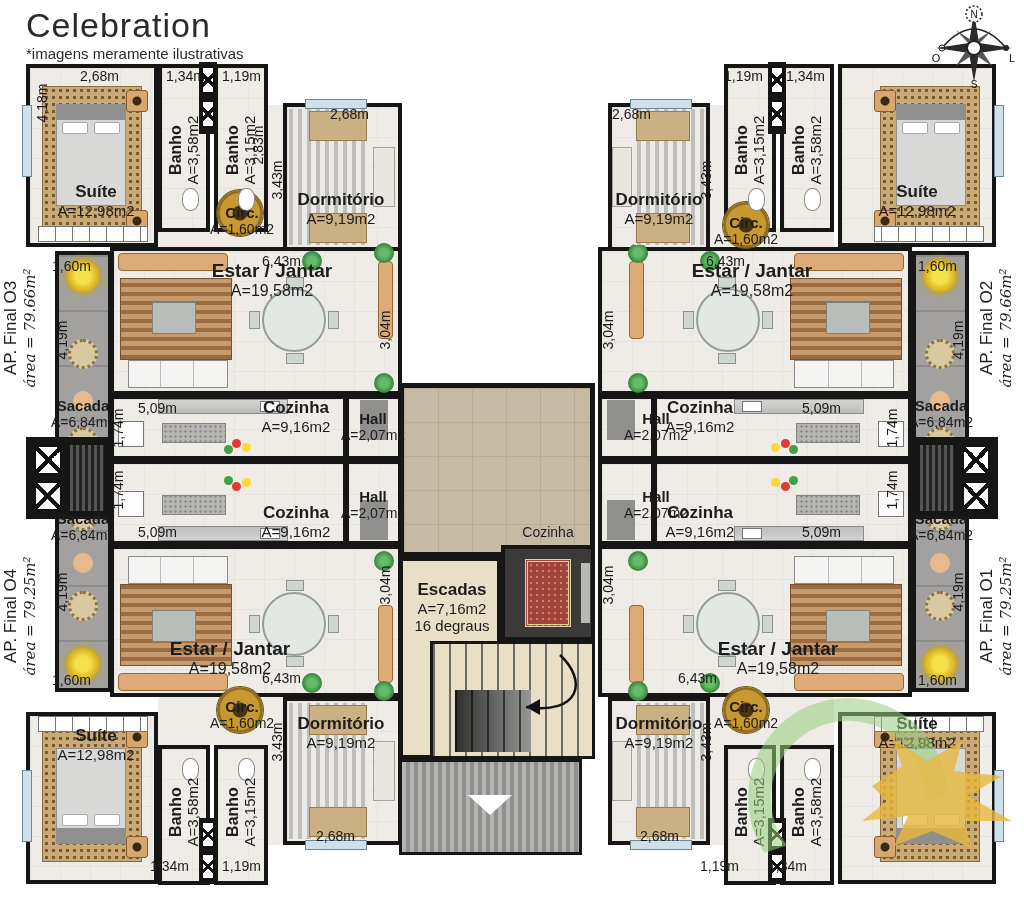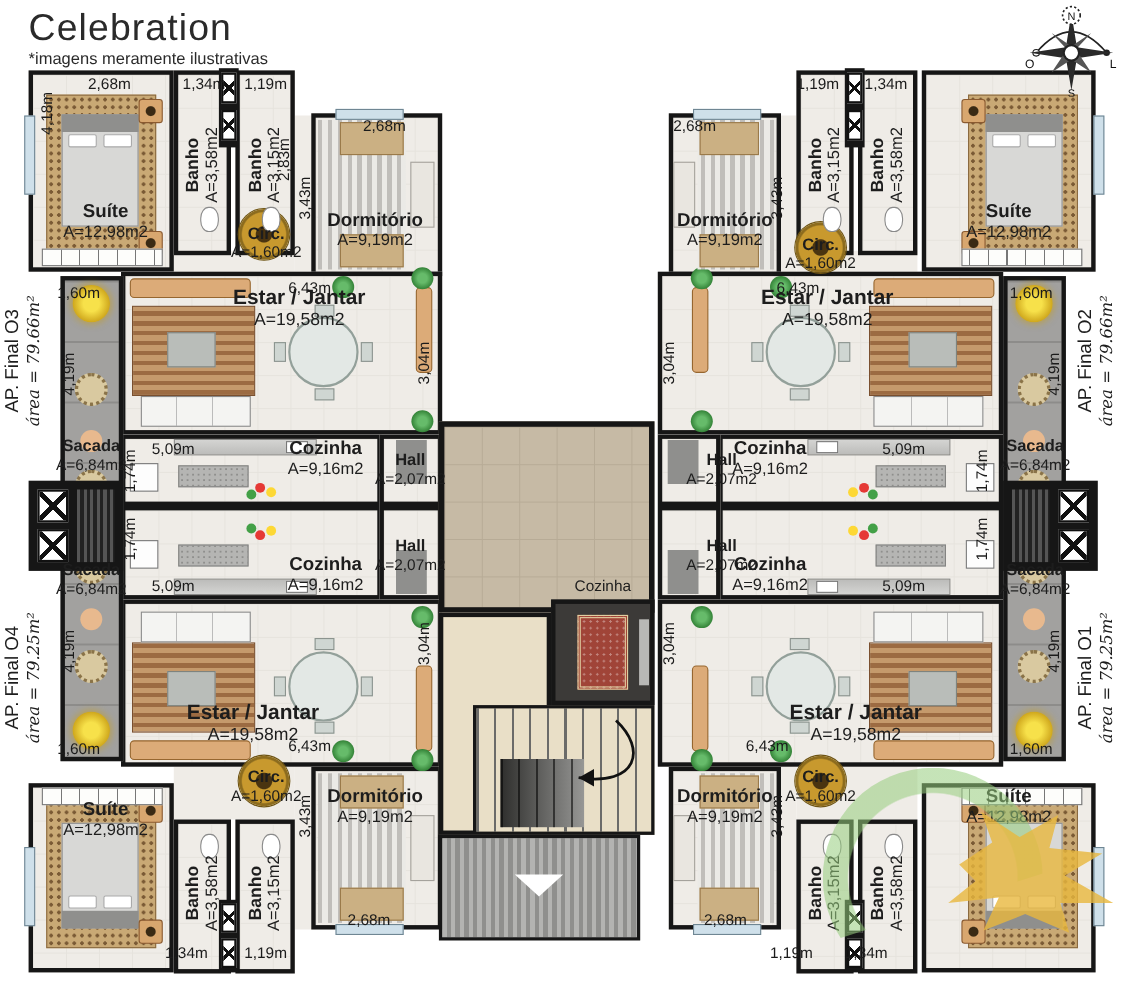--- a/index.html
+++ b/index.html
@@ -558,20 +558,25 @@
     <div class="rarea">A=2,07m2</div>
   </div>
   <div class="rlabel sm" style="left:871px;top:510px">
     <div class="rname">Sacada</div>
     <div class="rarea">A=6,84m2</div>
   </div>
 
   <div class="rlabel sm" style="left:478px;top:524px;width:140px">
     <div class="rarea">Cozinha</div>
   </div>
+  <div class="rlabel" style="left:392px;top:580px;width:120px">
+    <div class="rname">Escadas</div>
+    <div class="rarea">A=7,16m2</div>
+    <div class="rarea">16 degraus</div>
+  </div>
 
   <div class="sidelabel" style="left:-56px;top:305px">
     <div class="l1">AP. Final O3</div>
     <div class="l2">área = 79.66m²</div>
   </div>
   <div class="sidelabel" style="left:-56px;top:593px">
     <div class="l1">AP. Final O4</div>
     <div class="l2">área = 79.25m²</div>
   </div>
   <div class="sidelabel" style="left:920px;top:305px">

